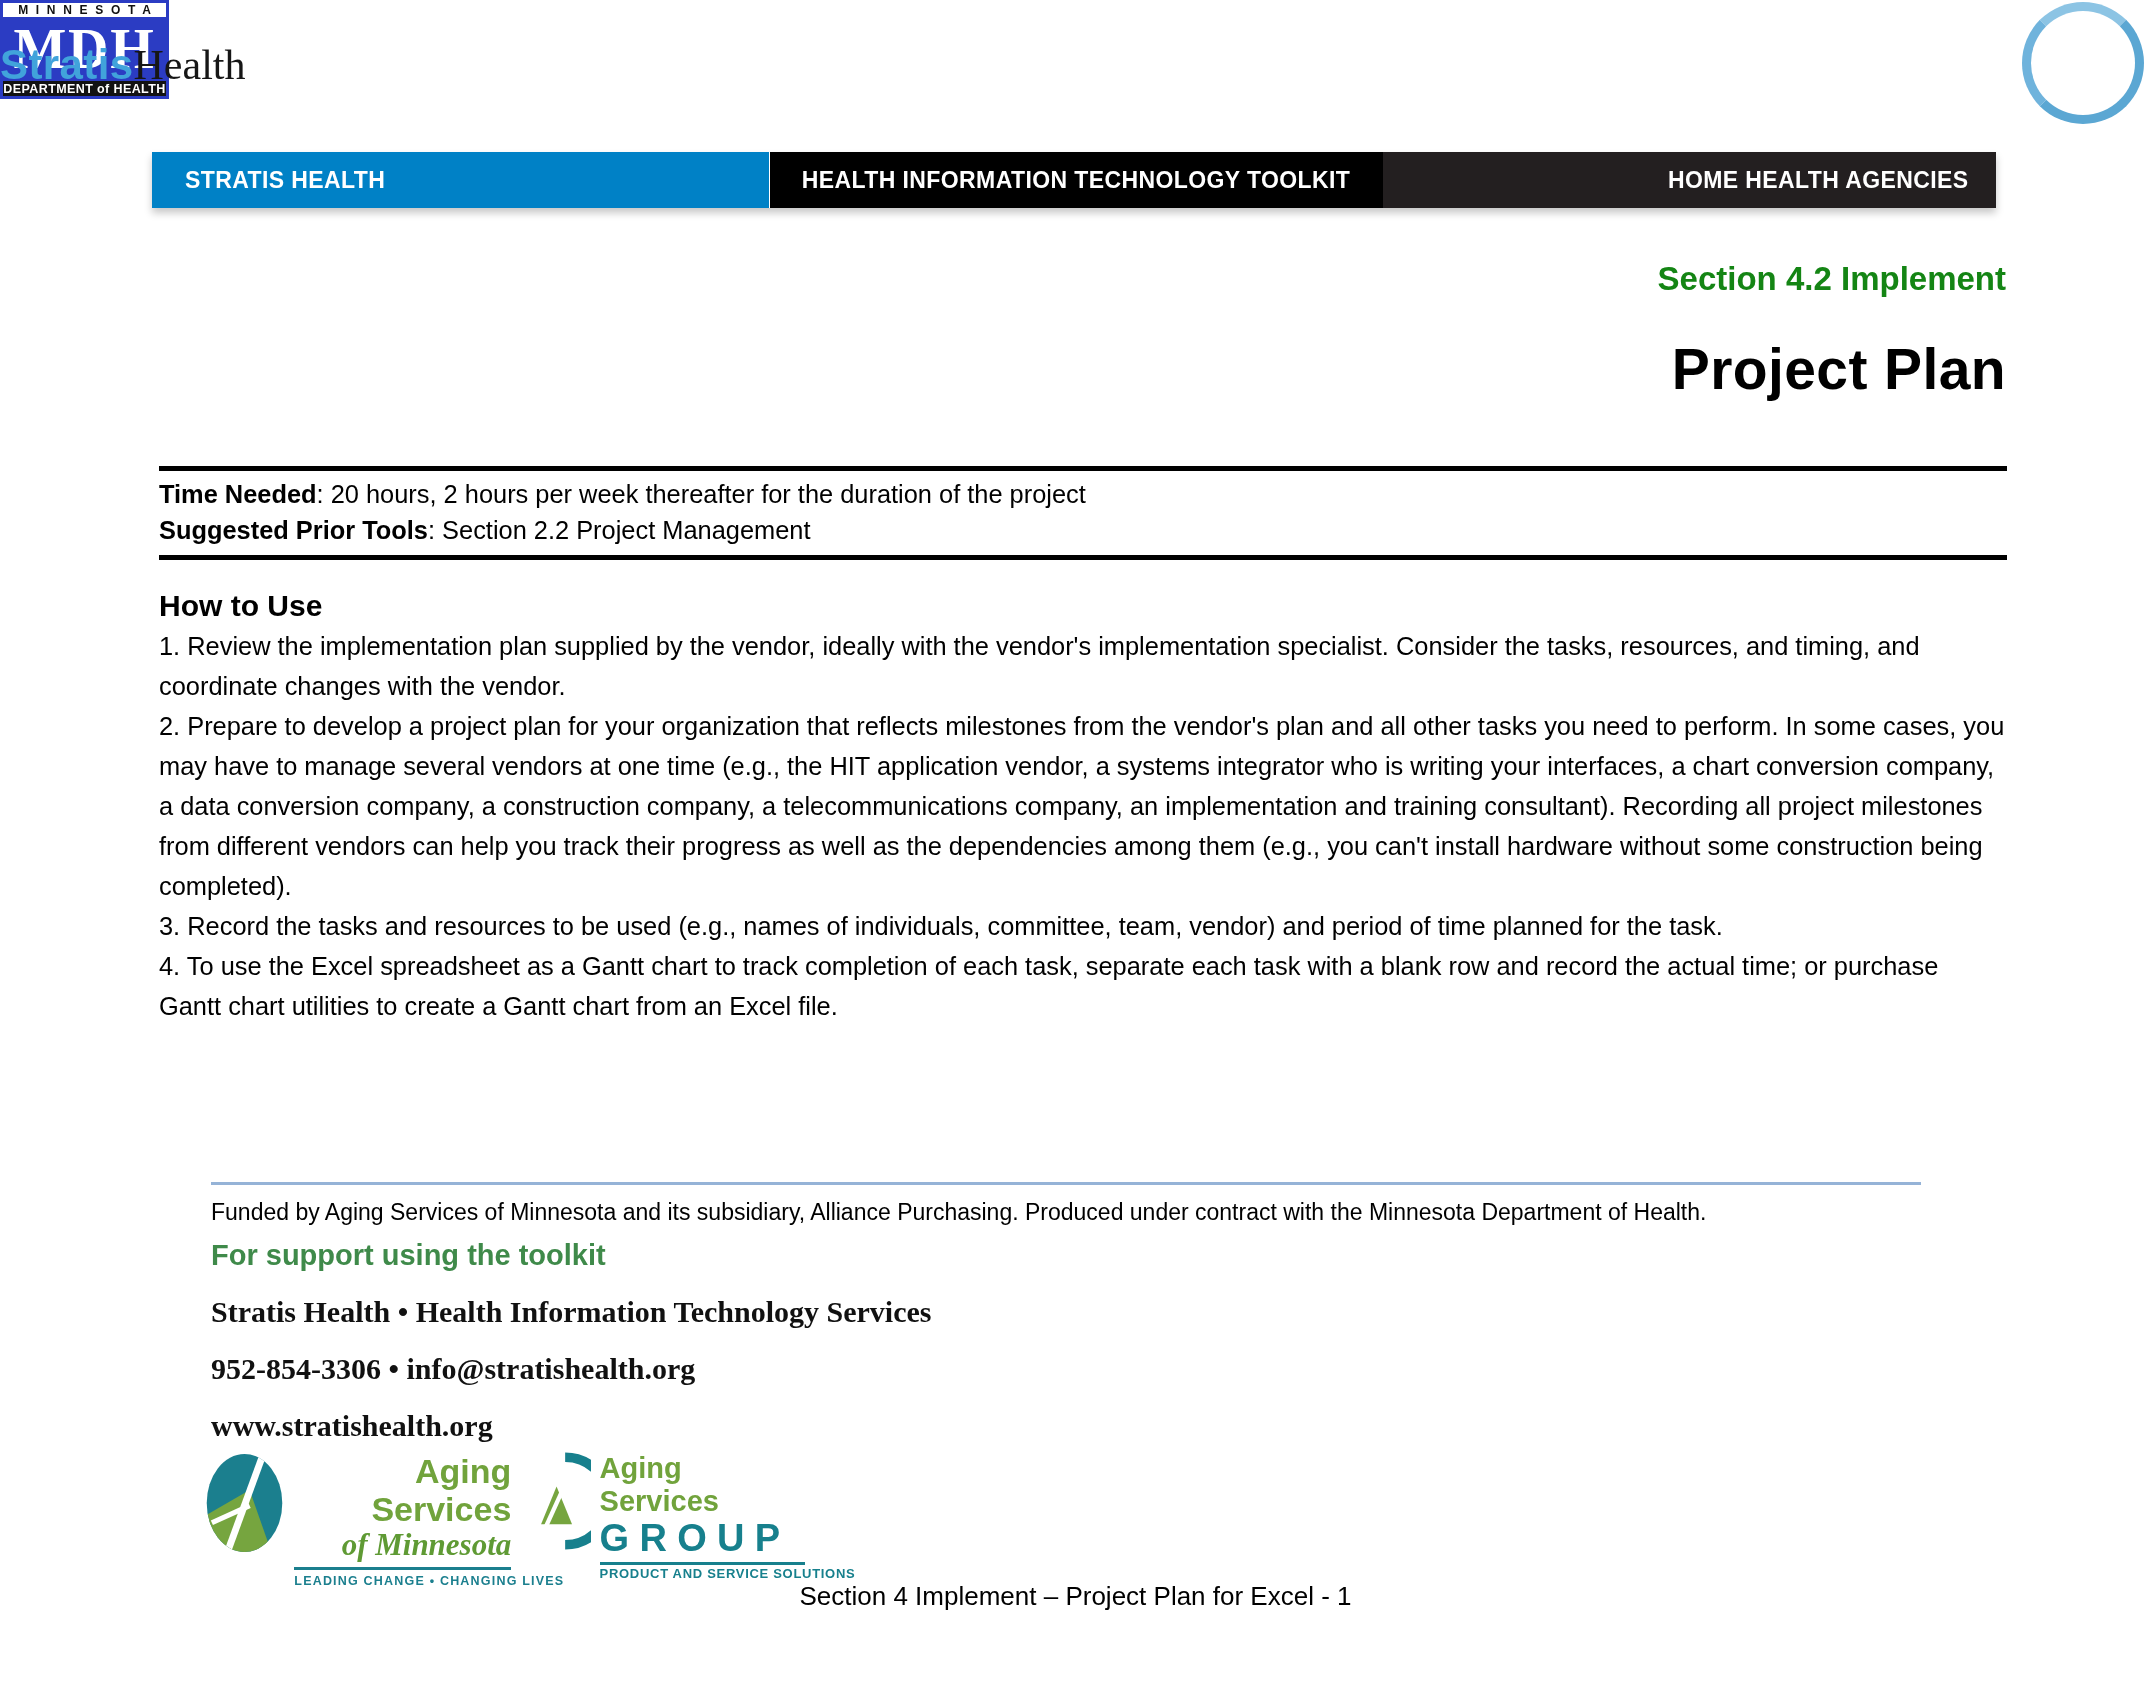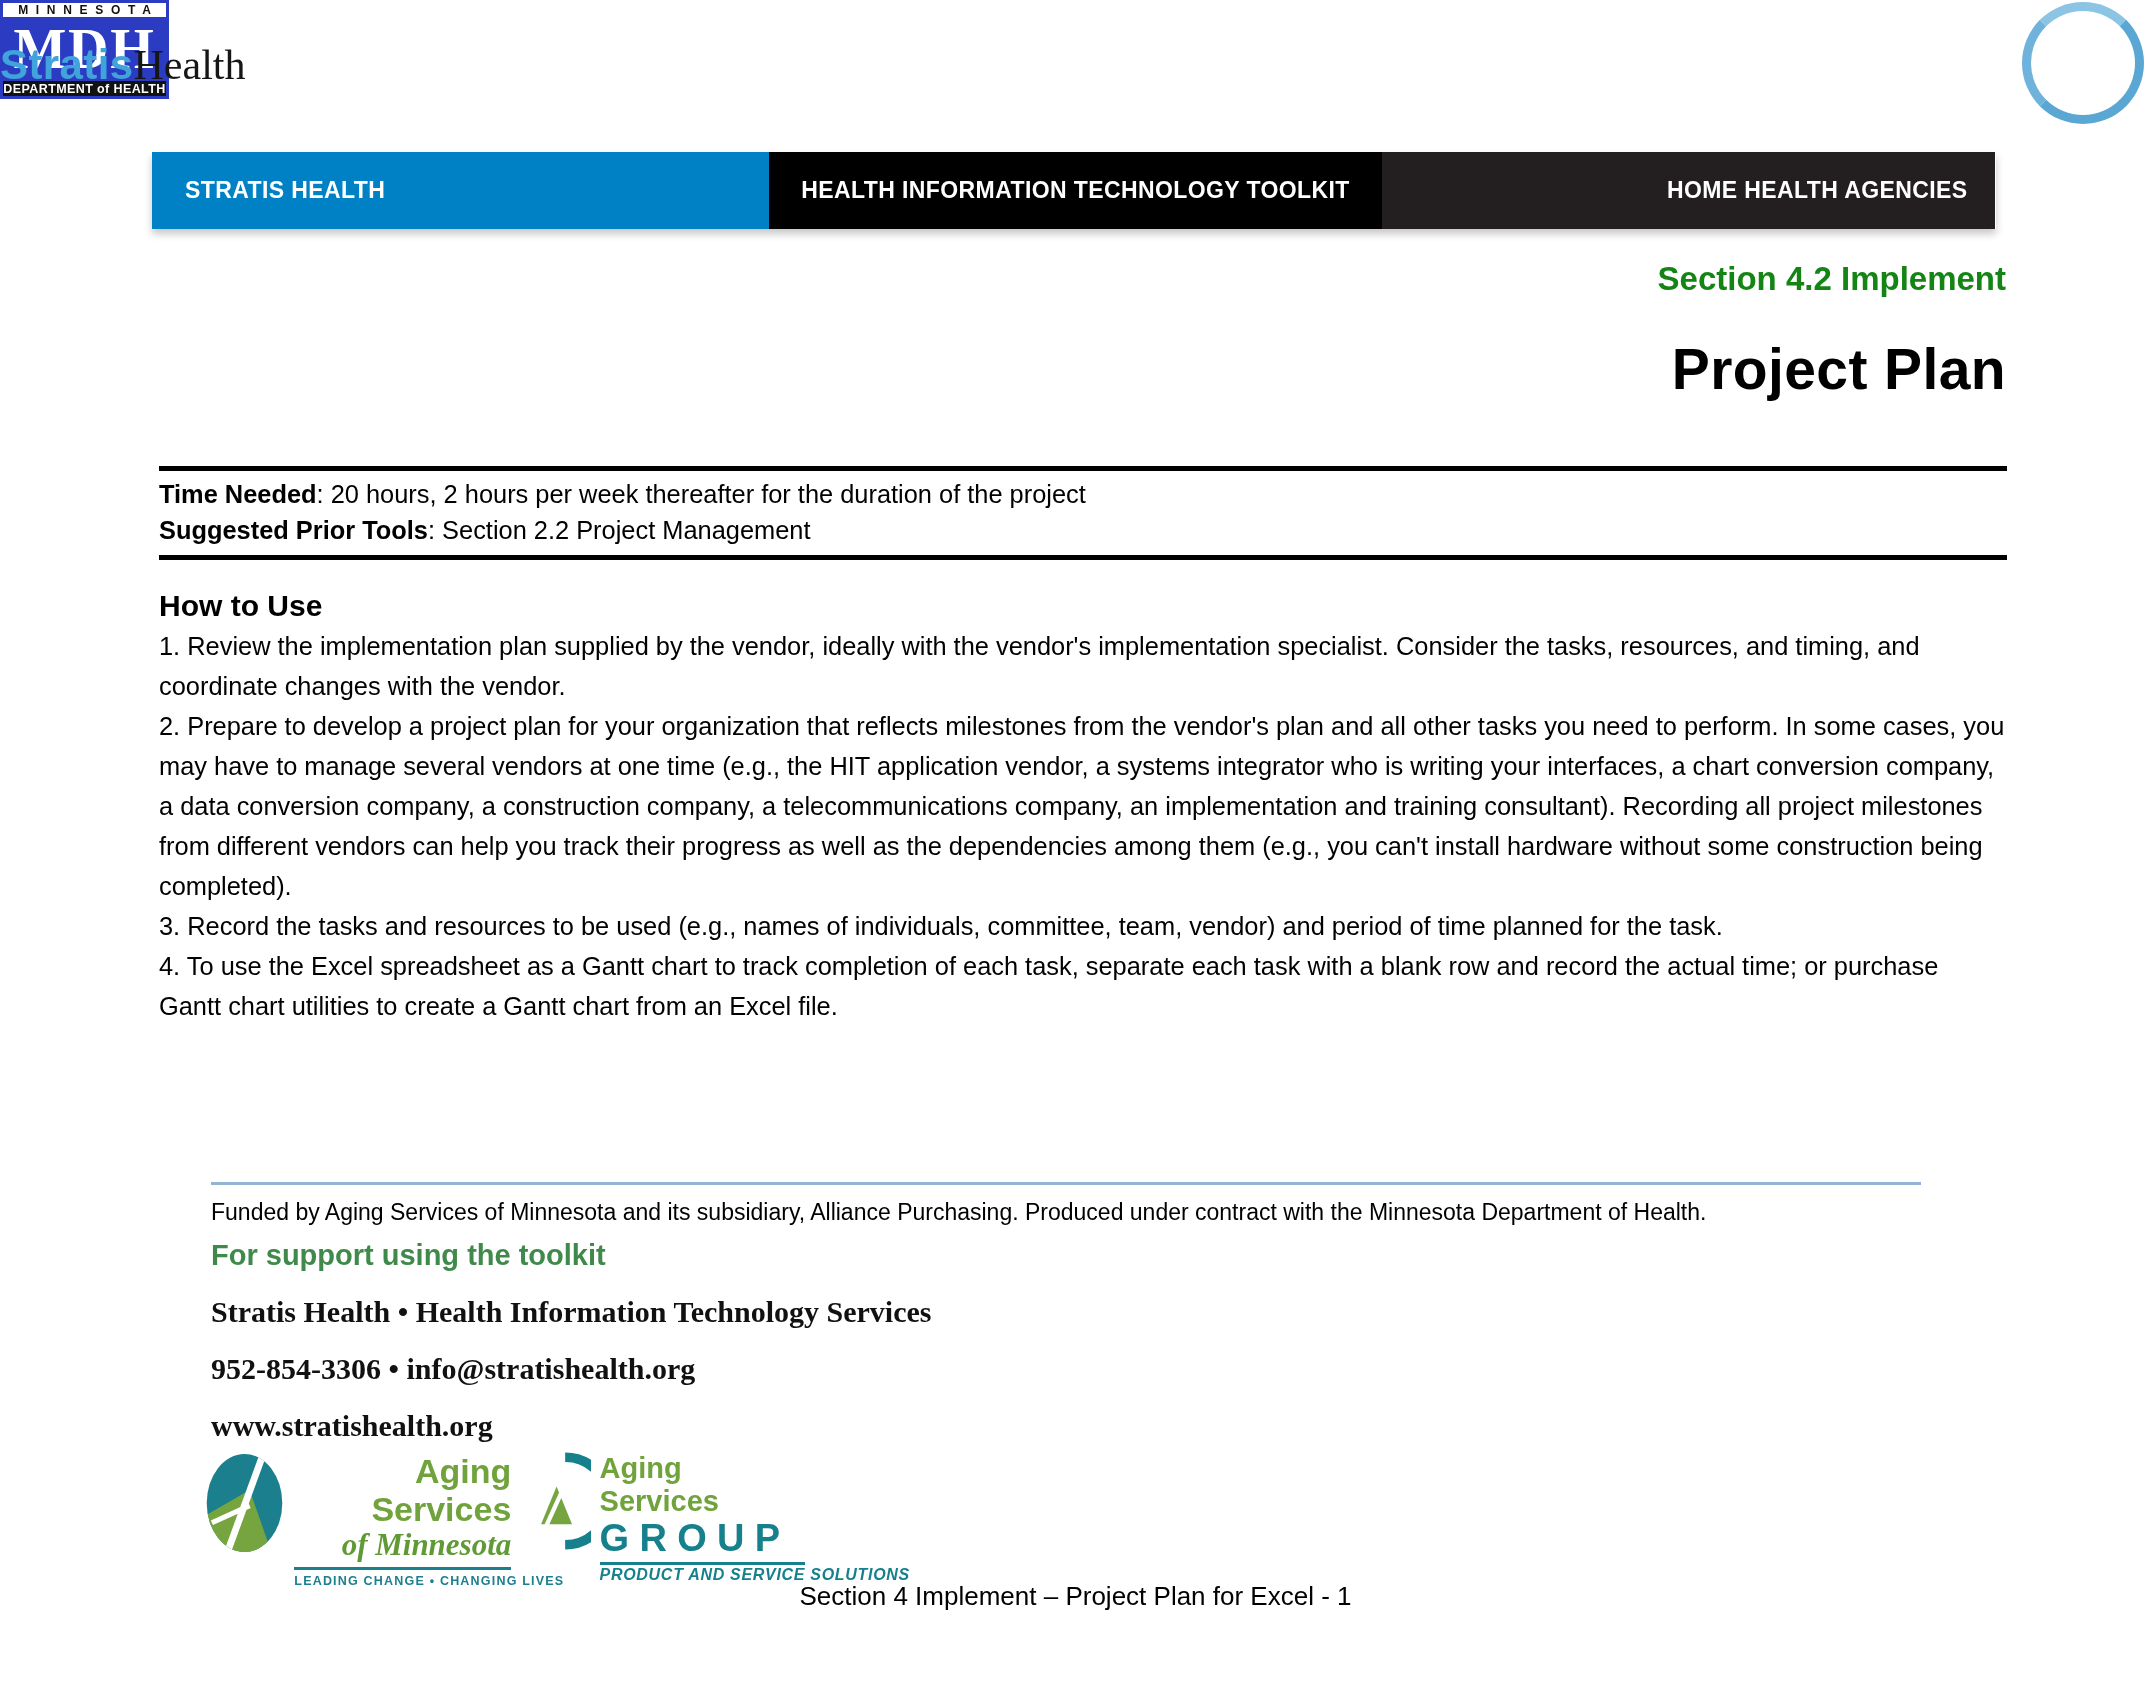--- a/index.html
+++ b/index.html
@@ -3,22 +3,22 @@
 <meta charset="utf-8">
 <style>
   html,body{margin:0;padding:0;background:#ffffff;}
   .page{
     position:relative;width:2151px;height:1708px;background:#ffffff;
     font-family:"Liberation Sans",sans-serif;color:#000;overflow:hidden;
   }
 
   
   .banner{
-    position:absolute;left:152px;top:152px;width:1844px;height:77px;
-    display:flex;box-shadow:0 5.2px 7.7px rgba(0,0,0,.22);
+    position:absolute;left:152px;top:152px;width:1844px;height:56px;
+    display:flex;box-shadow:0 5.2px 7.7px rgba(0,0,0,.22);justify-content:space-between;
   }
   .banner .seg{display:flex;align-items:center;height:100%;color:#fff;
     font-weight:bold;font-size:23px;letter-spacing:0.4px;}
   .seg-blue{width:617px;background:#0081C6;padding-left:33px;box-sizing:border-box;}
   .seg-green{width:613px;background:#000000;justify-content:center;text-align:center;}
   .seg-black{width:613px;background:#231F20;justify-content:flex-end;padding-right:27.5px;box-sizing:border-box;}
 
   
   .titles{position:absolute;left:159px;top:260px;width:1847px;text-align:right;}
   .section-title{font-size:33px;font-weight:bold;color:#148514;}
@@ -50,21 +50,21 @@
   .asm-sub{font-family:"Liberation Serif",serif;font-style:italic;font-weight:bold;
     font-size:31px;color:#5F9A34;line-height:34px;}
   .asm-rule{margin-top:5.2px;height:2.6px;background:#1B7F8E;}
   .asm-tag{margin-top:4.3px;font-size:12.5px;font-weight:bold;color:#1B7F8E;letter-spacing:1.2px;white-space:nowrap;}
   
   .asg{left:529px;top:1452px;}
   .asg-text{margin-left:8.6px;width:205px;}
   .asg-name{font-size:29px;font-weight:bold;color:#71A33C;line-height:33px;}
   .asg-group{font-size:38px;font-weight:bold;color:#17808D;letter-spacing:10.3px;line-height:41px;}
   .asg-rule{margin-top:3.4px;height:2.6px;background:#17808D;width:205px;}
-  .asg-tag{margin-top:1px;font-size:16px;font-weight:bold;color:#17808D;letter-spacing:0.7px;white-space:nowrap;font-style:italic;}
+  .asg-tag{margin-top:1px;font-size:13px;font-weight:bold;color:#17808D;letter-spacing:0.7px;white-space:nowrap;}
   
   .mdh{left:1490px;top:1452px;width:169px;height:99px;border:3.4px solid #2B3CC3;
     box-sizing:border-box;display:flex;flex-direction:column;background:#fff;}
   .mdh-state{height:20.6px;display:flex;align-items:center;justify-content:center;
     font-size:12px;font-weight:bold;color:#111;letter-spacing:7.7px;text-indent:7.7px;}
   .mdh-abbr{flex:1;background:#2B3CC3;display:flex;align-items:center;justify-content:center;
     color:#fff;font-family:"Liberation Serif",serif;font-weight:bold;font-size:56px;letter-spacing:1.7px;}
   .mdh-dept{height:21.5px;background:#121212;display:flex;align-items:center;justify-content:center;
     color:#fff;font-size:12.5px;font-weight:bold;letter-spacing:0.4px;}
   

